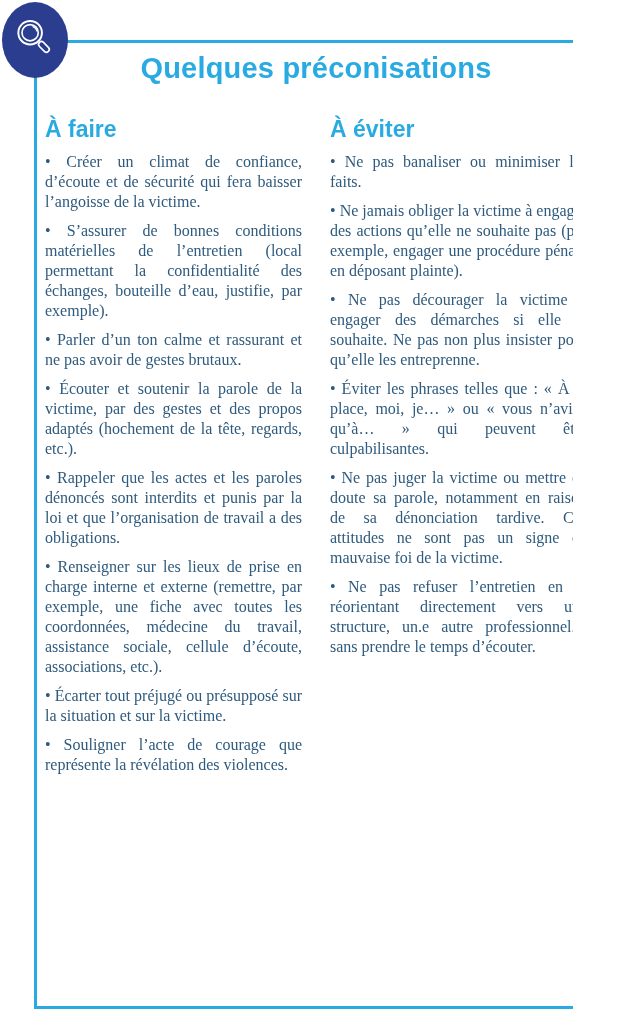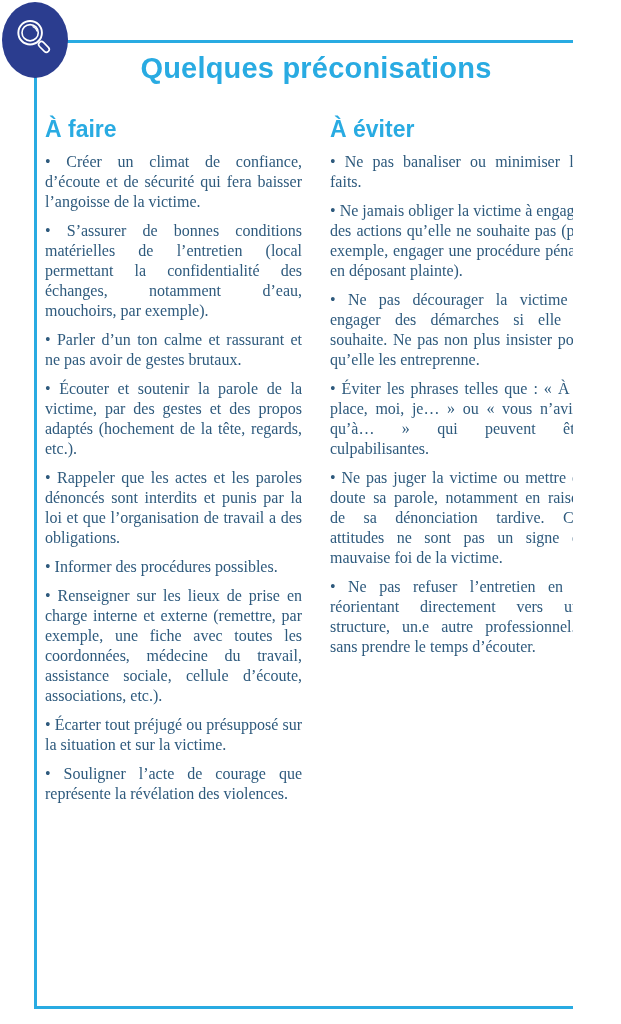--- a/index.html
+++ b/index.html
@@ -92,25 +92,24 @@
 
   <div class="content-frame">
 
     <h1 class="page-title">Quelques préconisations</h1>
 
     <div class="columns">
 
       <div class="column">
         <h2 class="column-heading">À faire</h2>
         <p class="list-item">• Créer un climat de confiance, d’écoute et de sécurité qui fera baisser l’angoisse de la victime.</p>
-        <p class="list-item">• S’assurer de bonnes conditions matérielles de l’entretien (local permettant la confidentialité des échanges, notamment d’eau, mouchoirs, par exemple).</p>
+        <p class="list-item">• S’assurer de bonnes conditions matérielles de l’entretien (local permettant la confidentialité des échanges, bouteille d’eau, justifie, par exemple).</p>
         <p class="list-item">• Parler d’un ton calme et rassurant et ne pas avoir de gestes brutaux.</p>
         <p class="list-item">• Écouter et soutenir la parole de la victime, par des gestes et des propos adaptés (hochement de la tête, regards, etc.).</p>
         <p class="list-item">• Rappeler que les actes et les paroles dénoncés sont interdits et punis par la loi et que l’organisation de travail a des obligations.</p>
-        <p class="list-item ragged">• Informer des procédures possibles.</p>
         <p class="list-item">• Renseigner sur les lieux de prise en charge interne et externe (remettre, par exemple, une fiche avec toutes les coordonnées, médecine du travail, assistance sociale, cellule d’écoute, associations, etc.).</p>
         <p class="list-item">• Écarter tout préjugé ou présupposé sur la situation et sur la victime.</p>
         <p class="list-item">• Souligner l’acte de courage que représente la révélation des violences.</p>
       </div>
 
       <div class="column">
         <h2 class="column-heading">À éviter</h2>
         <p class="list-item">• Ne pas banaliser ou minimiser les faits.</p>
         <p class="list-item">• Ne jamais obliger la victime à engager des actions qu’elle ne souhaite pas (par exemple, engager une procédure pénale en déposant plainte).</p>
         <p class="list-item">• Ne pas décourager la victime à engager des démarches si elle le souhaite. Ne pas non plus insister pour qu’elle les entreprenne.</p>

